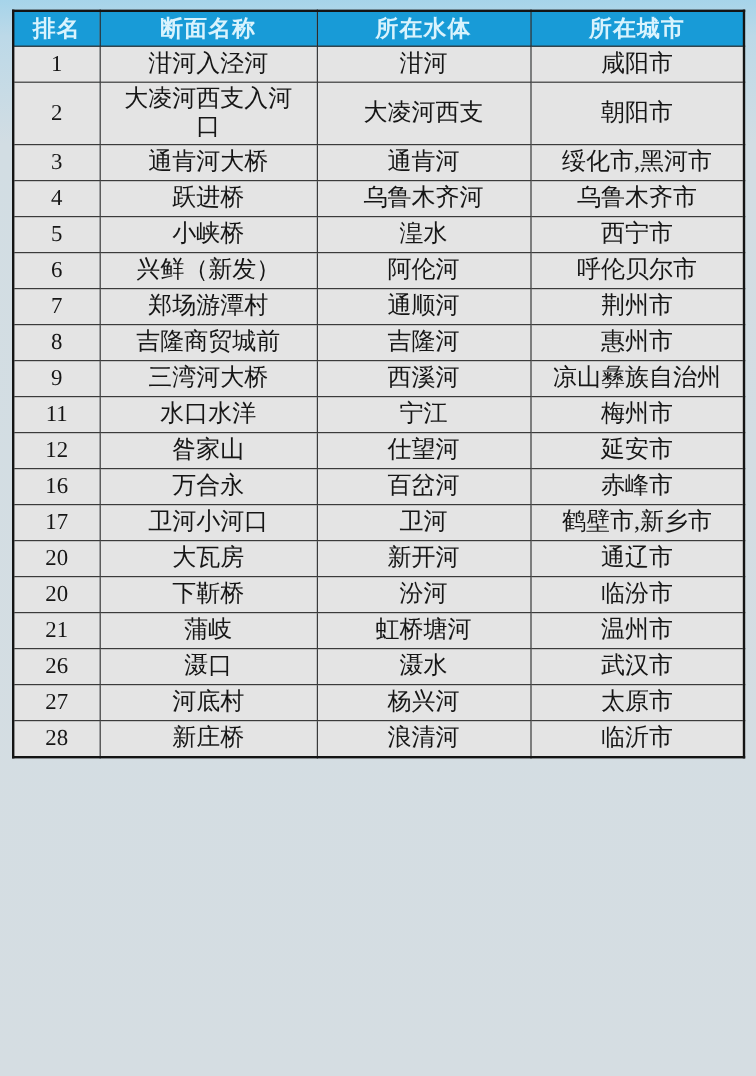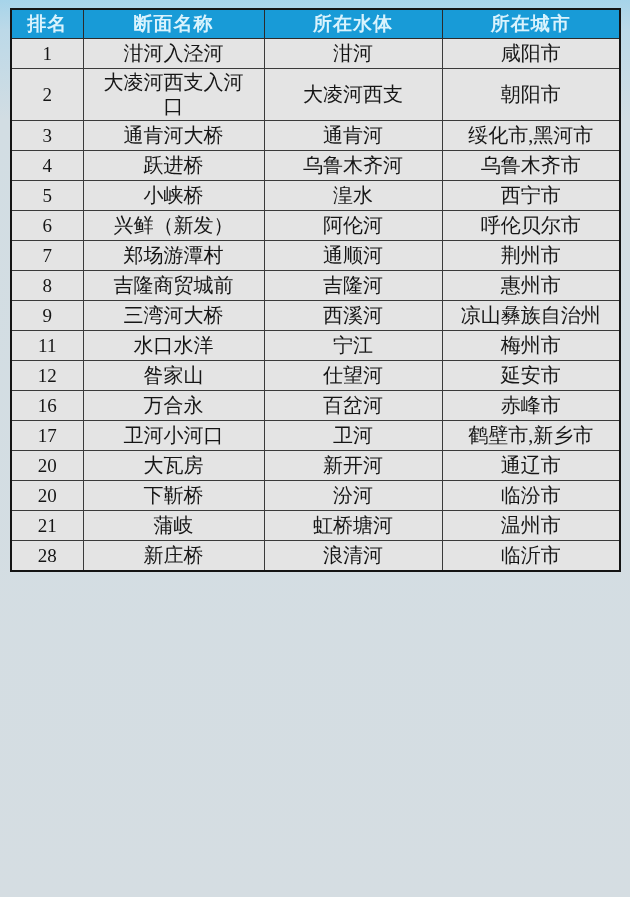--- a/index.html
+++ b/index.html
@@ -169,20 +169,32 @@
     <td class="water-cell">汾河</td>
     <td class="city-cell">临汾市</td>
   </tr>
         <tr>
     <td class="rank-cell">21</td>
     <td class="section-cell">蒲岐</td>
     <td class="water-cell">虹桥塘河</td>
     <td class="city-cell">温州市</td>
   </tr>
         <tr>
+    <td class="rank-cell">26</td>
+    <td class="section-cell">滠口</td>
+    <td class="water-cell">滠水</td>
+    <td class="city-cell">武汉市</td>
+  </tr>
+        <tr>
+    <td class="rank-cell">27</td>
+    <td class="section-cell">河底村</td>
+    <td class="water-cell">杨兴河</td>
+    <td class="city-cell">太原市</td>
+  </tr>
+        <tr>
     <td class="rank-cell">28</td>
     <td class="section-cell">新庄桥</td>
     <td class="water-cell">浪清河</td>
     <td class="city-cell">临沂市</td>
   </tr>
       </tbody>
   </table>
 </div>
 
 </body></html>

